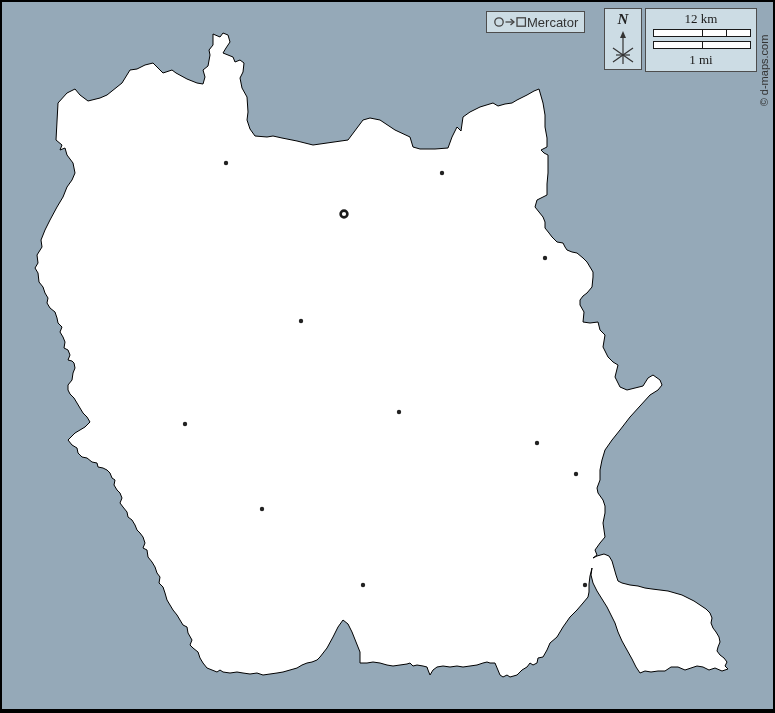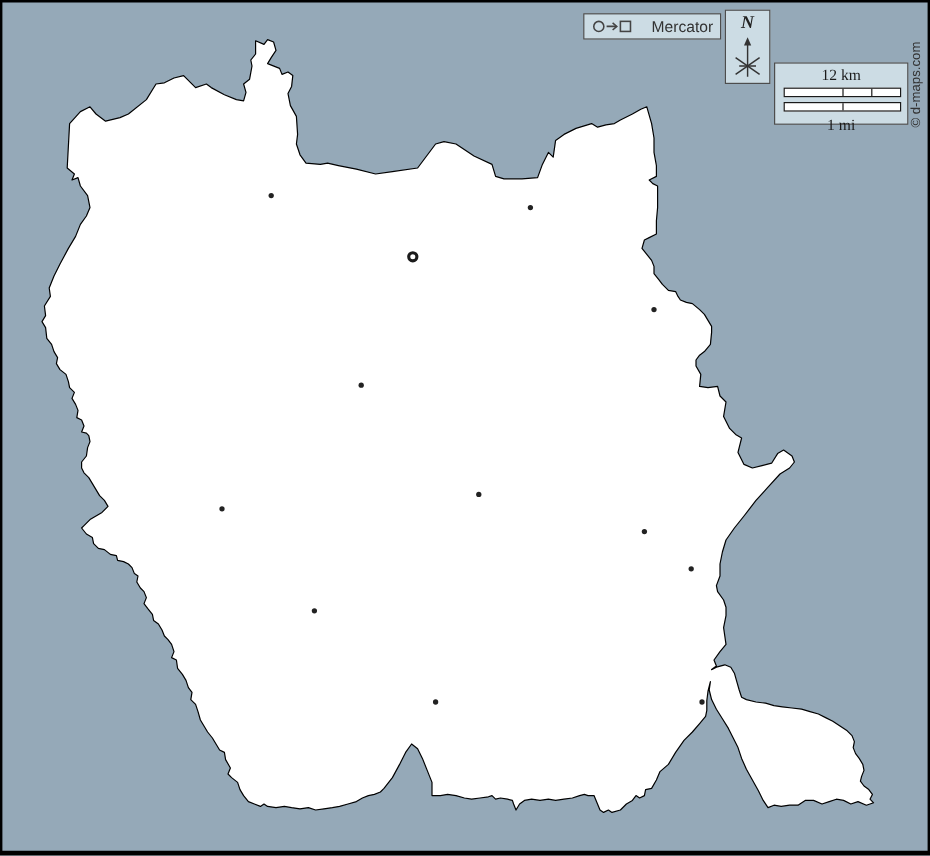--- a/index.html
+++ b/index.html
@@ -20,37 +20,37 @@
   .city{fill:#222222;}
   .capital{fill:#ffffff;stroke:#1b1b1b;stroke-width:2.6;}
   .panel{
     position:absolute;
     background:#ccdce4;
     border:1px solid #4d4d4d;
     box-sizing:border-box;
   }
   .mercator-chip{
     left:484px;top:9px;height:22px;
-    display:flex;align-items:center;gap:16px;
+    display:flex;align-items:center;gap:0;
     padding:0 6px;
     color:#333;font-size:13px;
   }
   .proj-icon{display:block;}
   .proj-icon *{stroke:#444;fill:none;stroke-width:1.3;}
   .compass-box{left:602px;top:6px;width:38px;height:62px;}
   .compass-n{
     text-align:center;margin-top:2px;
     font-family:"Liberation Serif", serif;
     font-style:italic;font-weight:bold;
     font-size:15px;color:#222;
   }
   .compass-glyph{display:block;margin:0 auto;}
   .compass-glyph *{stroke:#333;stroke-width:1.2;fill:none;}
   .compass-glyph .head{fill:#333;stroke:none;}
-  .scale-box{left:643px;top:6px;width:112px;height:52px;margin-top:44px;}
+  .scale-box{left:643px;top:6px;width:112px;height:64px;}
   .scale-label{
     position:absolute;left:0;width:100%;
     text-align:center;
     font-family:"Liberation Serif", serif;
     font-size:13px;color:#1a1a1a;
   }
   .scale-label.km{top:2px;}
   .scale-label.mi{top:43px;}
   .bar{
     position:absolute;left:7px;width:96px;height:6px;

